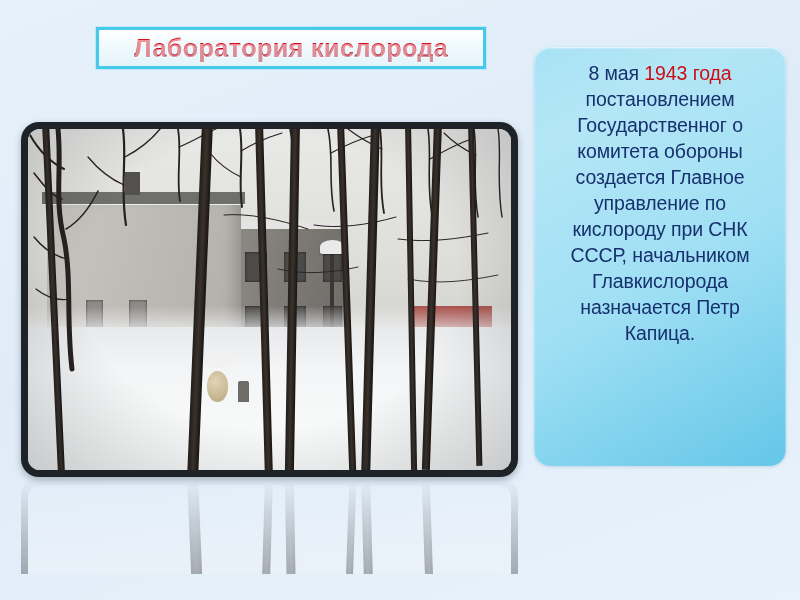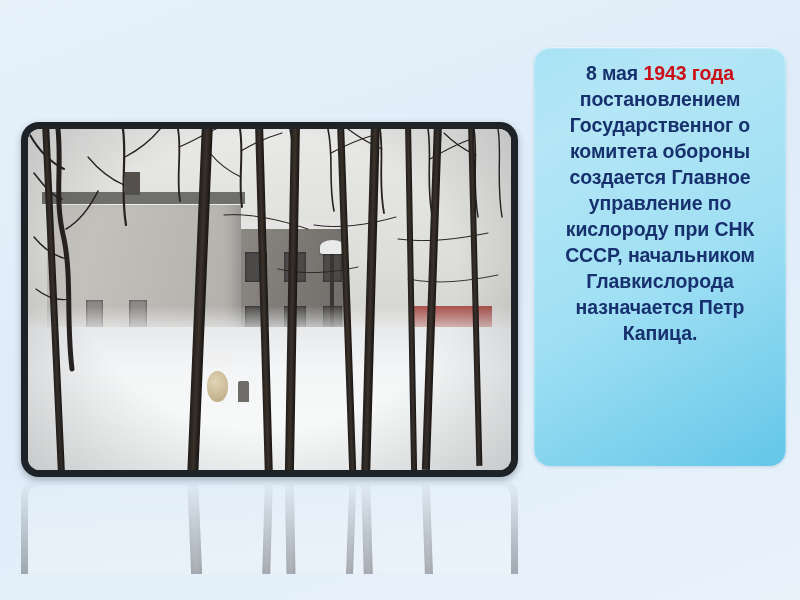--- a/index.html
+++ b/index.html
@@ -268,35 +268,38 @@
     box-shadow: inset 0 1px 2px rgba(255,255,255,0.85),
                 0 1px 3px rgba(60,120,150,0.22);
     padding: 13px 14px 10px 14px;
     display: flex;
     align-items: flex-start;
     justify-content: center;
   }
   .panel-text {
     font-size: 19.5px;
     line-height: 26px;
-    font-weight: bold;
+    font-weight: normal;
     color: #17306e;
     text-align: center;
     letter-spacing: -0.1px;
     word-break: break-word;
   }
   .hl-red {
     color: #cb0f16;
   }
 </style>
 </head>
 <body>
 
 <div class="slide">
 
+  <div class="title-box">
+    <span class="title-text">Лаборатория кислорода</span>
+  </div>
 
   <div class="photo-wrap">
     <div class="photo-frame">
       <div class="photo">
         <div class="sky"></div>
         <div class="red-bld"></div>
         <div class="bld-right"></div>
         <div class="bld-right-roof"></div>
         <div class="bld-main"></div>
         <div class="bld-roof"></div>

